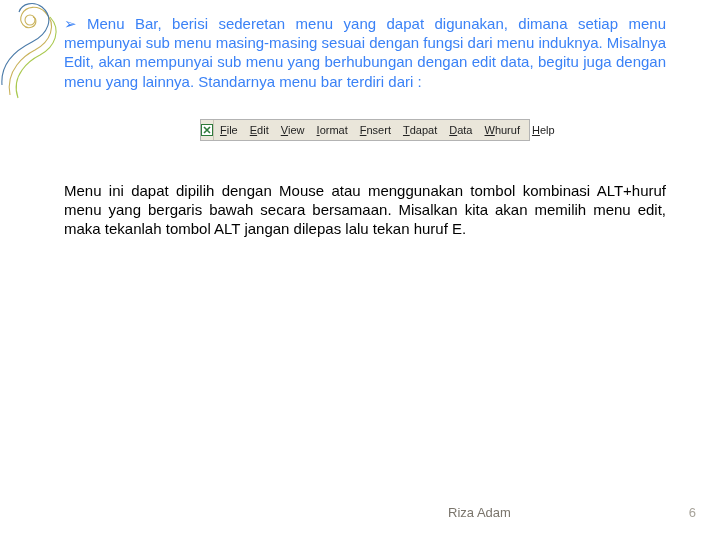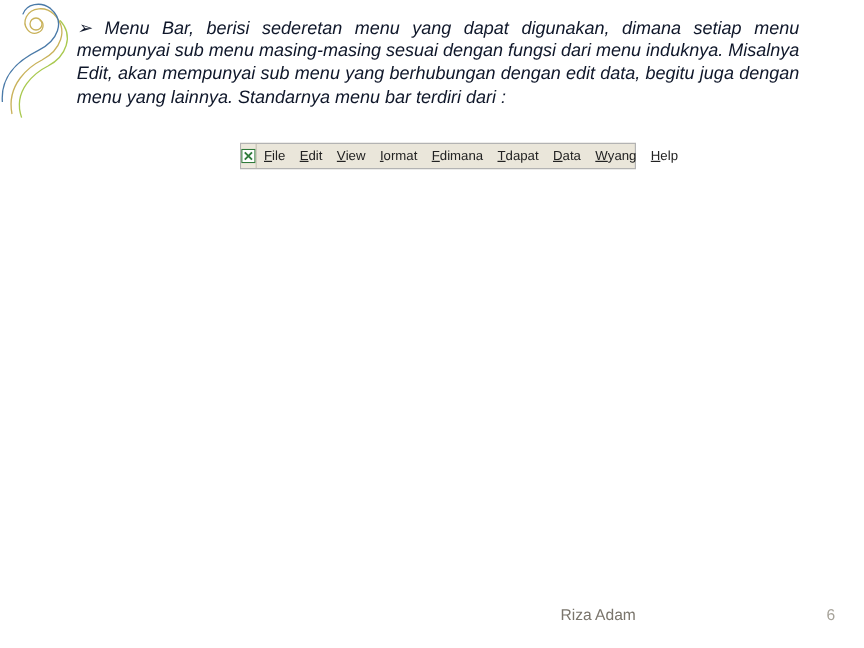--- a/index.html
+++ b/index.html
@@ -18,25 +18,24 @@
     width: 75px;
     height: 100px;
     z-index: 0;
   }
   .content {
     position: relative;
     z-index: 1;
     padding: 14px 54px 0 64px;
   }
   .para1 {
-    color: #0f172a;
+    color: #3b82f6;
     font-size: 15px;
     line-height: 1.28;
     text-align: justify;
-    font-style: italic;
   }
   .bullet {
     font-family: "Segoe UI Symbol", Arial, sans-serif;
   }
   .menubar-wrap {
     margin: 28px auto 40px auto;
     width: 330px;
   }
   .menubar {
     display: flex;
@@ -73,21 +72,21 @@
   }
   .footer {
     position: absolute;
     bottom: 20px;
     left: 0;
     width: 720px;
     font-size: 13px;
   }
   .author {
     position: absolute;
-    left: 467px;
+    left: 448px;
     bottom: 0;
     color: #7a756c;
     text-align: center;
   }
   .pagenum {
     position: absolute;
     right: 24px;
     bottom: 0;
     color: #a7a39a;
   }
@@ -128,39 +127,40 @@
       <div class="menu-item">
           <span class="u">V</span>
           <span>iew</span>
         </div>
       <div class="menu-item">
           <span class="u">I</span>
           <span>ormat</span>
         </div>
       <div class="menu-item">
           <span class="u">F</span>
-          <span>dimana</span>
+          <span>nsert</span>
         </div>
       <div class="menu-item">
           <span class="u">T</span>
           <span>dapat</span>
         </div>
       <div class="menu-item">
           <span class="u">D</span>
           <span>ata</span>
         </div>
       <div class="menu-item">
           <span class="u">W</span>
-          <span>yang</span>
+          <span>huruf</span>
         </div>
       <div class="menu-item">
           <span class="u">H</span>
           <span>elp</span>
         </div>
     </div>
   </div>
 
+  <p class="para2">Menu ini dapat dipilih dengan Mouse atau menggunakan tombol kombinasi ALT+huruf menu yang bergaris bawah secara bersamaan. Misalkan kita akan memilih menu edit, maka tekanlah tombol ALT jangan dilepas lalu tekan huruf E.</p>
 </div>
 
 <div class="footer">
   <span class="author">Riza Adam</span>
   <span class="pagenum">6</span>
 </div>
 
 </body></html>

